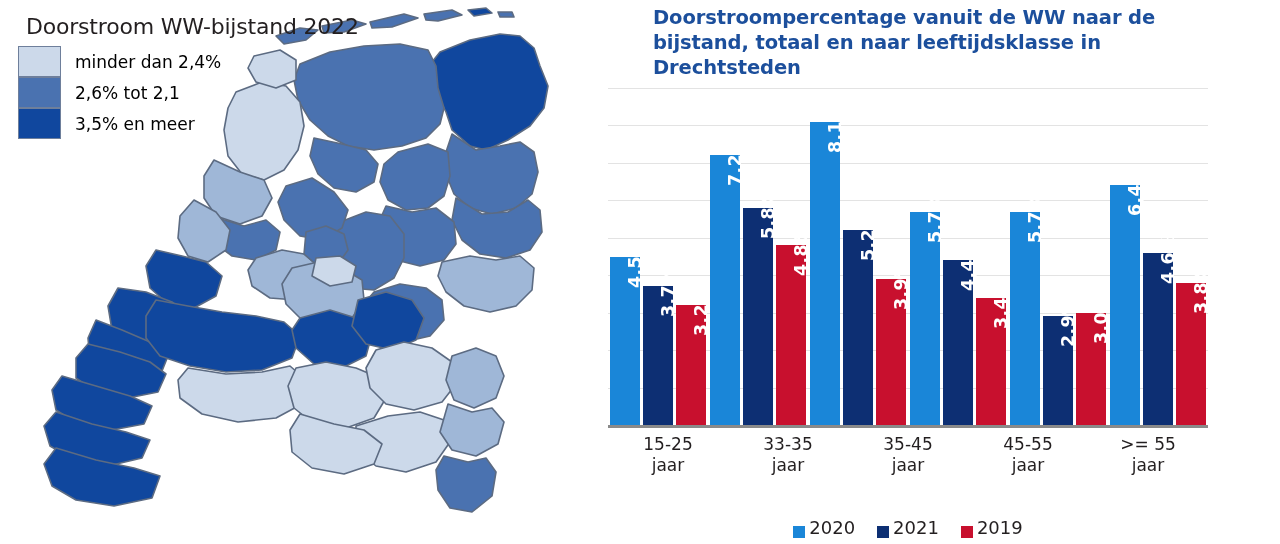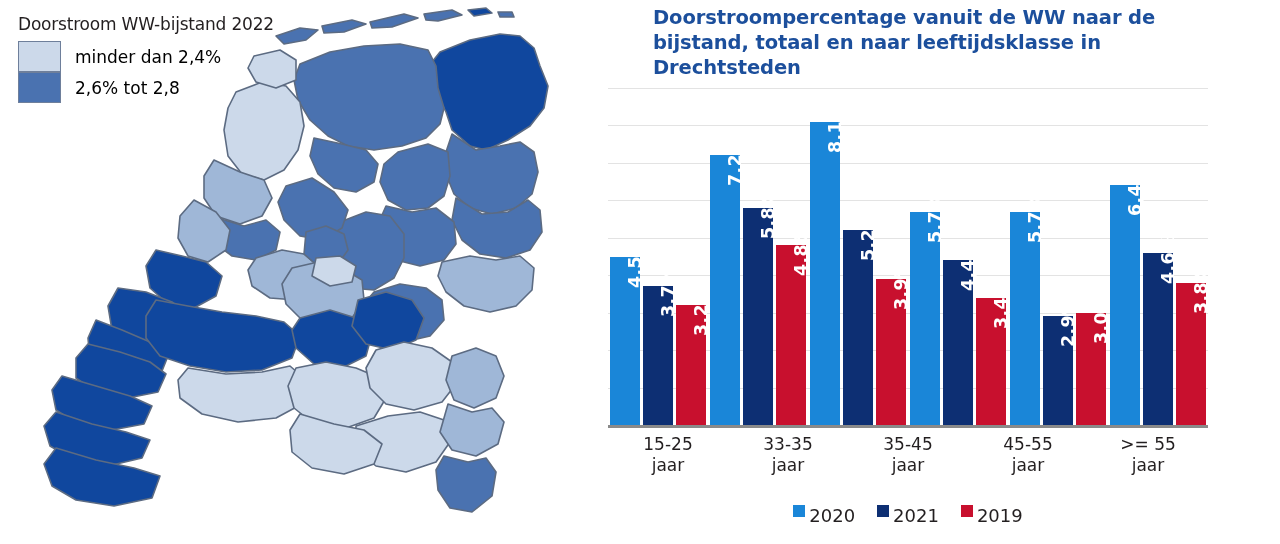--- a/index.html
+++ b/index.html
@@ -9,22 +9,22 @@
   }
   #root{position:relative;width:1280px;height:544px;}
 
   
   #map-panel{position:absolute;left:0;top:0;width:615px;height:544px;}
   #map-svg{position:absolute;left:0;top:0;}
 
   
   #map-legend{position:absolute;left:18px;top:14px;width:300px;}
   #legend-title{
-    font-size:17px;color:#231f20;letter-spacing:-.2px;white-space:nowrap;
-    margin-bottom:7px;
+    font-size:22px;color:#231f20;letter-spacing:-.2px;white-space:nowrap;
+    margin-left:8px;margin-bottom:7px;
   }
   .legend-rows{position:relative;}
   .legend-row{display:flex;align-items:center;height:31px;}
   .legend-swatch{
     width:43px;height:31px;box-sizing:border-box;
     border:1px solid #6e7f9b;margin-right:14px;flex:none;
   }
   .legend-label{font-size:17px;color:#000000;white-space:nowrap;}
 
   
@@ -62,21 +62,21 @@
     position:absolute;left:27px;top:434px;width:600px;
     display:flex;
   }
   .cat{flex:1 1 0;text-align:center;font-size:17px;color:#231f20;line-height:1.25;}
   .cat span{display:block;}
 
   #chart-legend{
     position:absolute;left:27px;top:505px;width:600px;
     display:flex;justify-content:center;align-items:center;gap:22px;
   }
-  .leg-item{display:flex;align-items:flex-start;}
+  .leg-item{display:flex;align-items:flex-end;margin-top:12px;}
   .leg-box{width:12px;height:12px;margin-right:4px;flex:none;}
   .leg-text{font-size:18px;color:#231f20;}
 </style>
 </head>
 <body>
 
 <div id="root">
 
   <div id="map-panel">
 
@@ -134,23 +134,27 @@
       <div class="legend-rows">
 
         <div class="legend-row">
           <div class="legend-swatch" style="background-color: rgb(204, 217, 234);"></div>
           <div class="legend-label">minder dan 2,4%</div>
         </div>
 
 
         <div class="legend-row">
           <div class="legend-swatch" style="background-color: rgb(74, 114, 176);"></div>
-          <div class="legend-label">2,6% tot 2,8</div>
-        </div>
-
+          <div class="legend-label">2,6% tot 2,1</div>
+        </div>
+
+        <div class="legend-row">
+          <div class="legend-swatch" style="background-color: rgb(16, 71, 158);"></div>
+          <div class="legend-label">3,5% en meer</div>
+        </div>
 
       </div>
     </div>
   </div>
 
   <div id="chart-panel">
 
     <div id="chart-title">Doorstroompercentage vanuit de WW naar de bijstand, totaal en naar leeftijdsklasse in Drechtsteden</div>
 
     <div id="plot">

